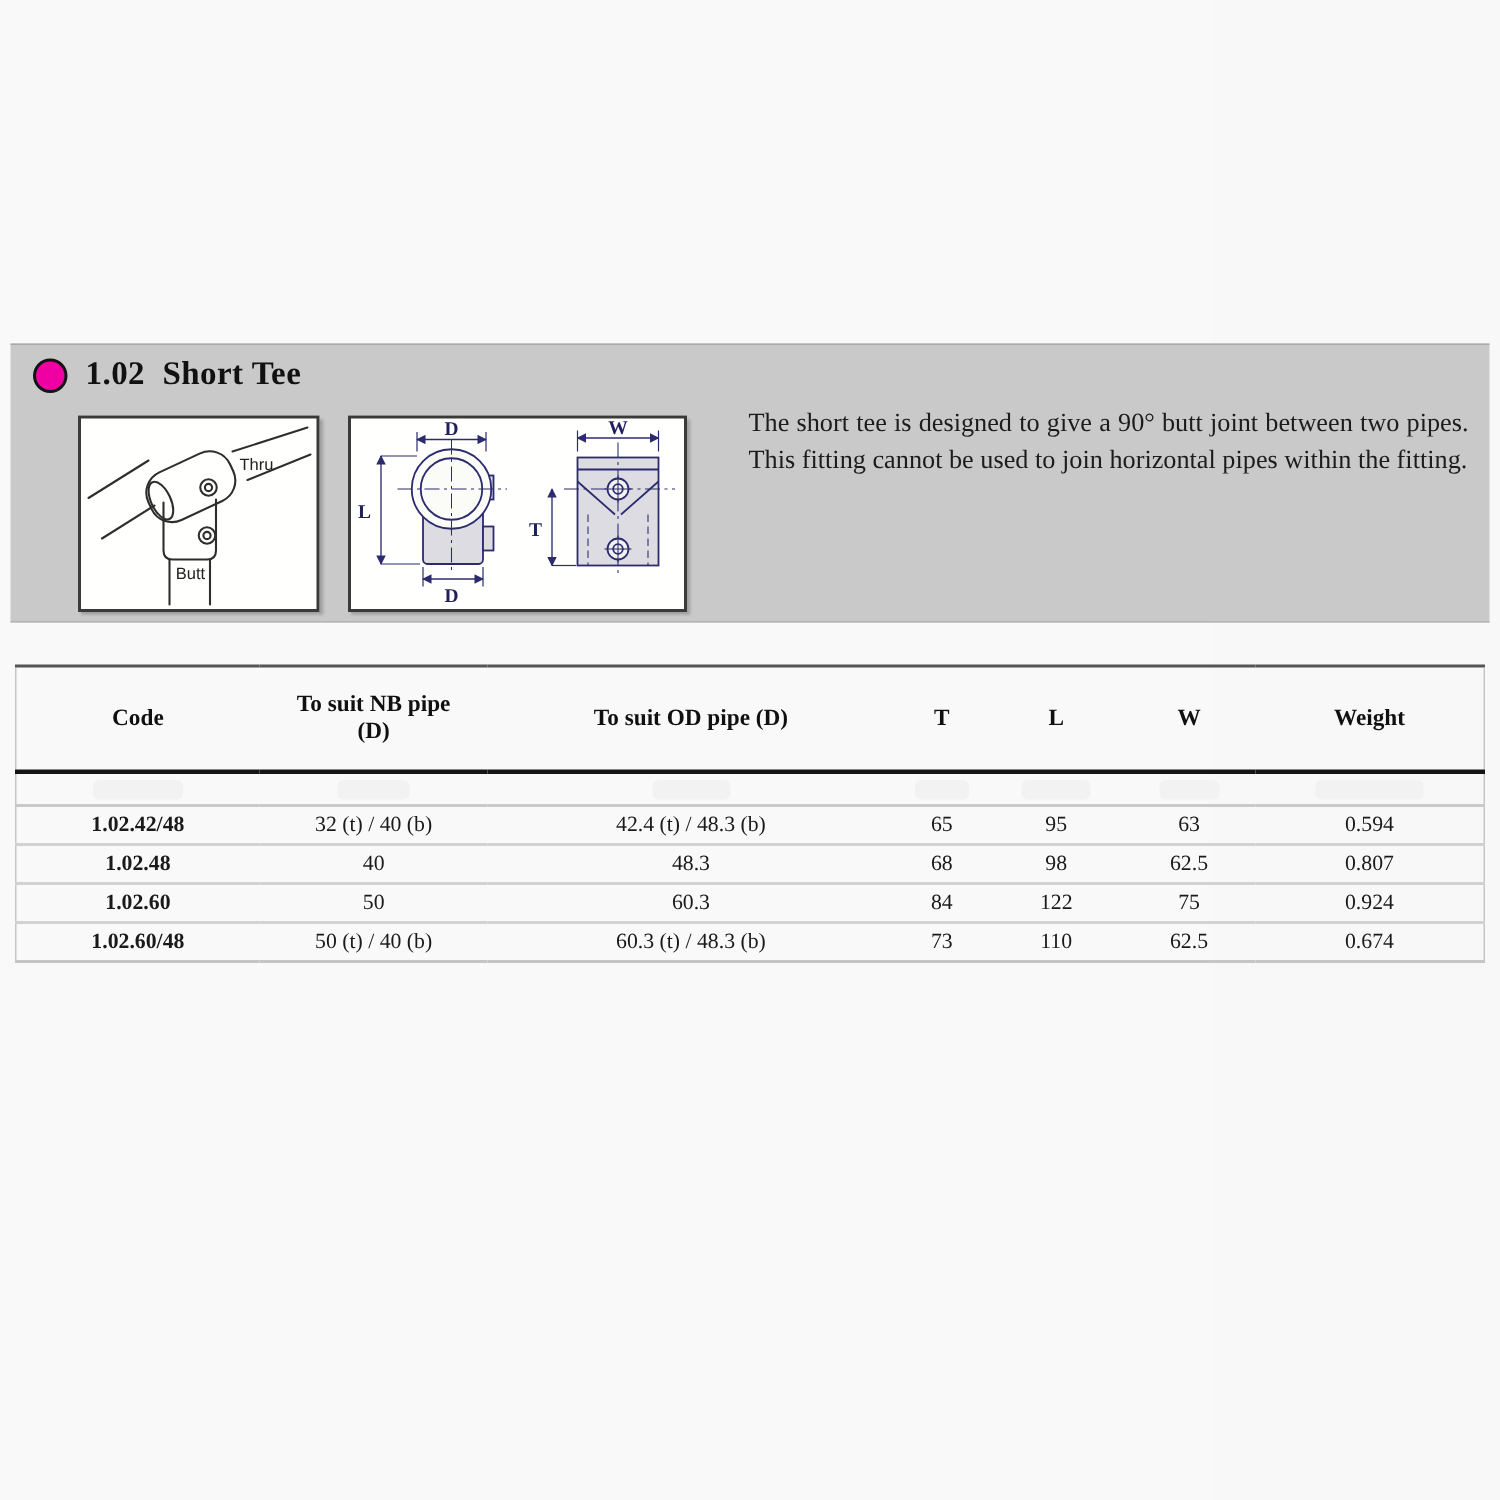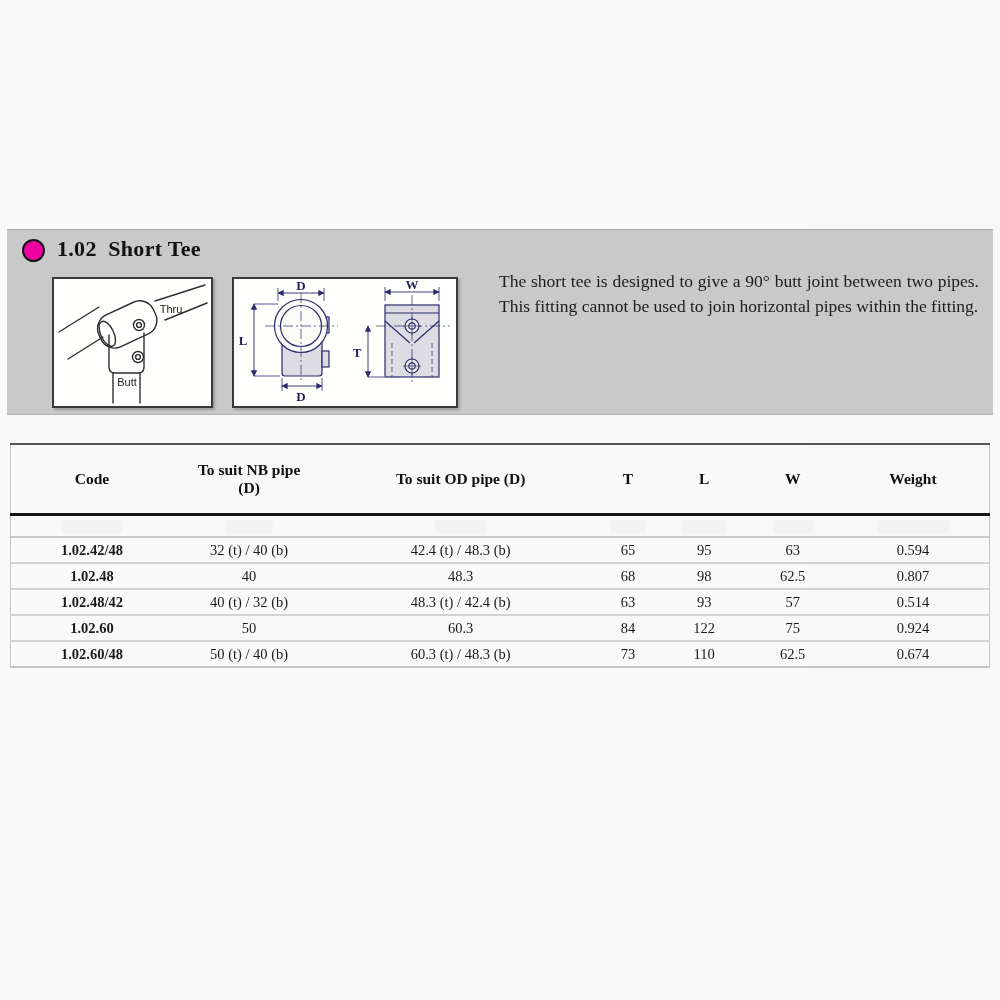--- a/index.html
+++ b/index.html
@@ -209,29 +209,20 @@
         <tr>
           <td class="col0">1.02.48</td>
           <td class="col1">40</td>
           <td class="col2">48.3</td>
           <td class="col3">68</td>
           <td class="col4">98</td>
           <td class="col5">62.5</td>
           <td class="col6">0.807</td>
         </tr>
         <tr>
-          <td class="col0">1.02.48/42</td>
-          <td class="col1">40 (t) / 32 (b)</td>
-          <td class="col2">48.3 (t) / 42.4 (b)</td>
-          <td class="col3">63</td>
-          <td class="col4">93</td>
-          <td class="col5">57</td>
-          <td class="col6">0.514</td>
-        </tr>
-        <tr>
           <td class="col0">1.02.60</td>
           <td class="col1">50</td>
           <td class="col2">60.3</td>
           <td class="col3">84</td>
           <td class="col4">122</td>
           <td class="col5">75</td>
           <td class="col6">0.924</td>
         </tr>
         <tr>
           <td class="col0">1.02.60/48</td>

